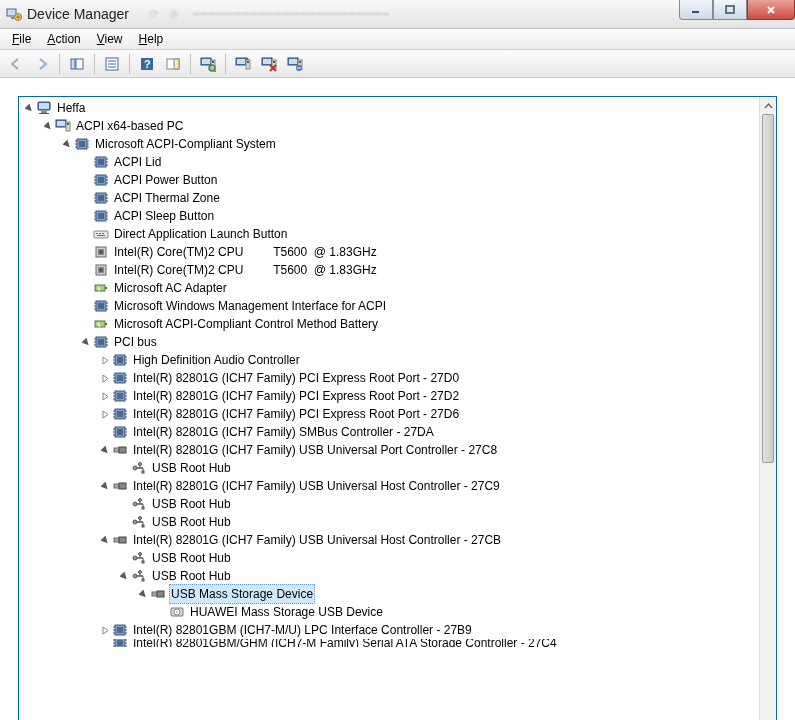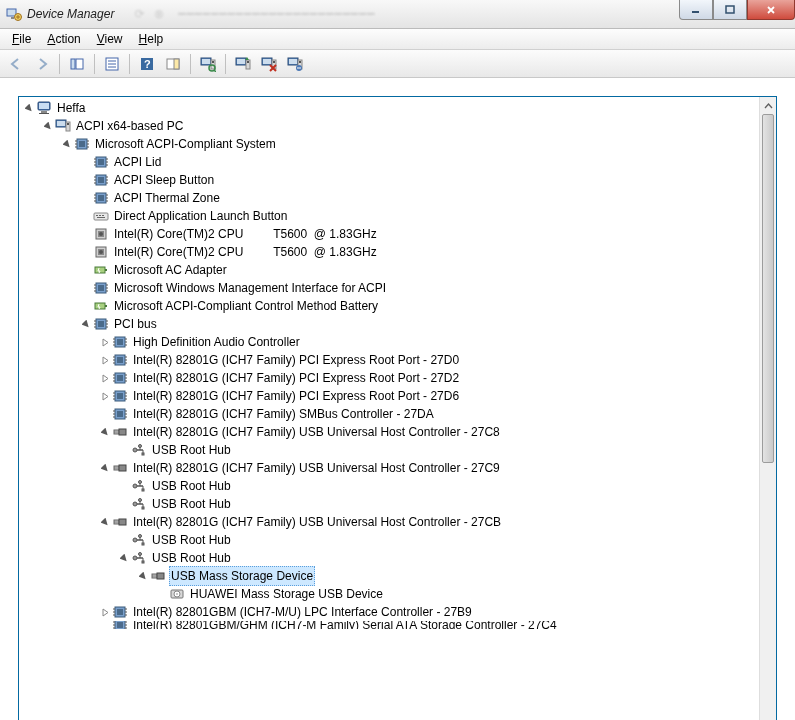--- a/index.html
+++ b/index.html
@@ -1,21 +1,21 @@
 <!DOCTYPE html>
 <html><head>
 <meta charset="utf-8">
 <style>
 * { margin: 0; padding: 0; box-sizing: border-box; }
 body { font-family: "Segoe UI", Tahoma, sans-serif; font-size: 12px; background: #fff; width: 795px; height: 720px; overflow: hidden; user-select: none; }
 
 
 .titlebar { height: 29px; background: linear-gradient(to bottom, #f8f8f8, #e4e4e4); border-bottom: 1px solid #bbb; display: flex; align-items: center; padding-left: 6px; position: relative; }
 .titlebar .ico { width: 16px; height: 16px; margin-right: 5px; }
-.title-text { font-size: 12px; color: #222; font-style: italic; }
+.title-text { font-size: 14px; color: #222; }
 .fade-blur { margin-left: 20px; color: #bfbfbf; letter-spacing: 1px; filter: blur(1px); opacity: .7; font-size: 12px; }
 .winbtns { position: absolute; right: 0; top: 0; display: flex; }
 .winbtn { width: 34px; height: 20px; border: 1px solid #8a8a8a; border-top: none; display: flex; align-items: center; justify-content: center; }
 .winbtn.min { background: linear-gradient(to bottom,#f2f6fb,#cfd9e6); border-radius: 0 0 0 4px; }
 .winbtn.max { background: linear-gradient(to bottom,#f2f6fb,#cfd9e6); }
 .winbtn.close { width: 48px; background: linear-gradient(to bottom,#e9a39a,#cf4b3d); border-radius: 0 0 4px 0; border-color:#92392f; }
 .winbtn svg { width: 12px; height: 10px; }
 
 
 .menubar { height: 21px; background: linear-gradient(to bottom,#fdfdfd,#ececec); border-bottom: 1px solid #d0d0d0; display: flex; align-items: center; padding: 0 4px; text-align: center; }
@@ -285,30 +285,39 @@
                         </svg>
                         <span class="lbl">ACPI Lid</span>
                       </div>
                     </li>
                   <li>
                       <div class="row">
                         <span class="expander"></span>
                         <svg class="ico16">
                           <use href="#ico-chip"></use>
                         </svg>
+                        <span class="lbl">ACPI Power Button</span>
+                      </div>
+                    </li>
+                  <li>
+                      <div class="row">
+                        <span class="expander"></span>
+                        <svg class="ico16">
+                          <use href="#ico-chip"></use>
+                        </svg>
+                        <span class="lbl">ACPI Thermal Zone</span>
+                      </div>
+                    </li>
+                  <li>
+                      <div class="row">
+                        <span class="expander"></span>
+                        <svg class="ico16">
+                          <use href="#ico-chip"></use>
+                        </svg>
                         <span class="lbl">ACPI Sleep Button</span>
-                      </div>
-                    </li>
-                  <li>
-                      <div class="row">
-                        <span class="expander"></span>
-                        <svg class="ico16">
-                          <use href="#ico-chip"></use>
-                        </svg>
-                        <span class="lbl">ACPI Thermal Zone</span>
                       </div>
                     </li>
                   <li>
                       <div class="row">
                         <span class="expander"></span>
                         <svg class="ico16">
                           <use href="#ico-keyb"></use>
                         </svg>
                         <span class="lbl">Direct Application Launch Button</span>
                       </div>
@@ -435,21 +444,21 @@
                       <li>
                         <div class="row">
                             <span class="expander">
                               <svg class="exp-tri">
                                 <use href="#tri-exp"></use>
                               </svg>
                             </span>
                             <svg class="ico16">
                               <use href="#ico-usb"></use>
                             </svg>
-                            <span class="lbl">Intel(R) 82801G (ICH7 Family) USB Universal Host Controller - 27C8</span>
+                            <span class="lbl">Intel(R) 82801G (ICH7 Family) USB Universal Port Controller - 27C8</span>
                           </div>
                         <ul>
                             <li>
                               <div class="row">
                                 <span class="expander"></span>
                                 <svg class="ico16">
                                   <use href="#ico-usbhub"></use>
                                 </svg>
                                 <span class="lbl">USB Root Hub</span>
                               </div>

